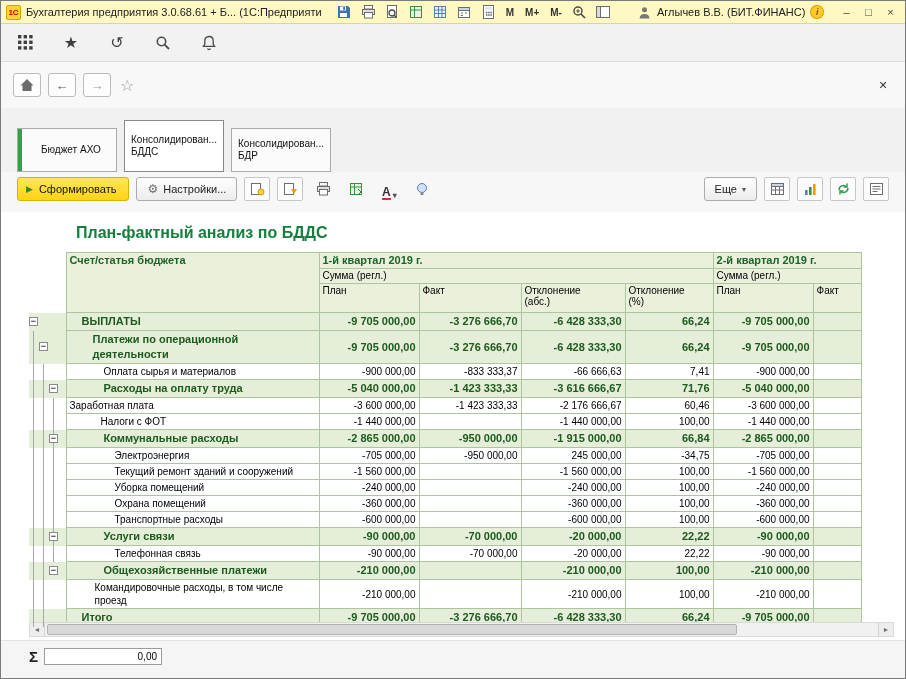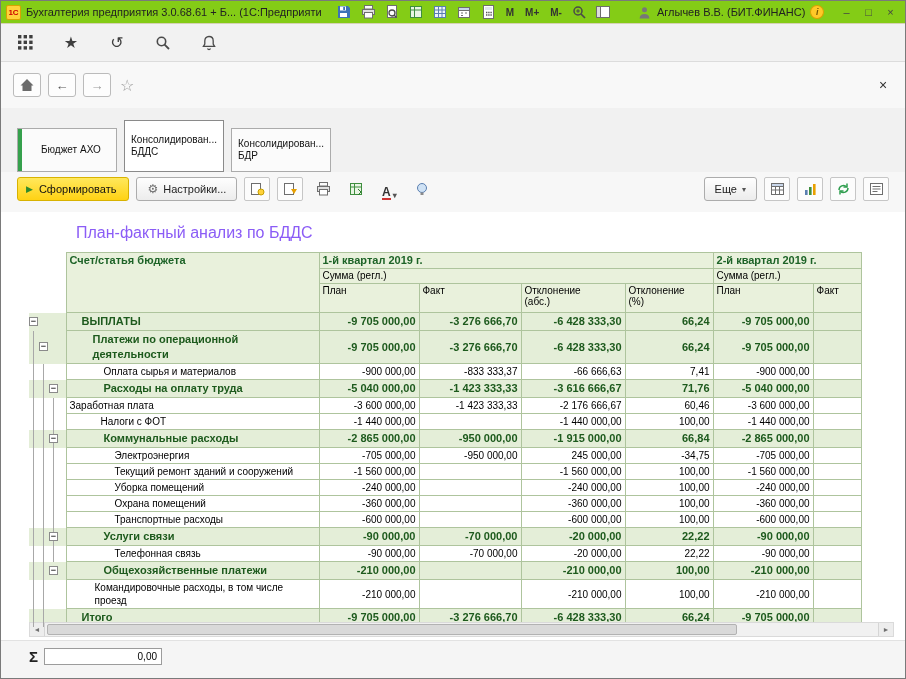--- a/index.html
+++ b/index.html
@@ -1,20 +1,20 @@
 <!DOCTYPE html>
 <html><head>
 <meta charset="utf-8">
 <style>
   * { margin:0; padding:0; box-sizing:border-box; }
   html,body { width:906px; height:679px; font-family:"Liberation Sans",sans-serif; background:#fff; }
   .window { width:906px; height:679px; border:1px solid #7a7a7a; display:flex; flex-direction:column; background:#fff; overflow:hidden; }
 
   
-  .titlebar { height:23px; flex:0 0 23px; background:#84cc16; border-bottom:1px solid #d6d2b6; display:flex; align-items:center; padding:0 5px; gap:5px; font-size:11px; color:#222; }
+  .titlebar { height:23px; flex:0 0 23px; background:#fef9c3; border-bottom:1px solid #d6d2b6; display:flex; align-items:center; padding:0 5px; gap:5px; font-size:11px; color:#222; }
   .logo1c { width:15px; height:15px; background:#ffd23b; border:1px solid #d9a300; border-radius:2px; color:#c00; font-weight:bold; font-size:8px; display:flex; align-items:center; justify-content:center; flex:0 0 15px;}
   .tb-title { white-space:nowrap; overflow:hidden; }
   .tb-icons { display:flex; align-items:center; gap:7px; margin-left:10px; }
   .tb-ic { width:17px; height:17px; display:flex; align-items:center; justify-content:center; cursor:default; }
   .mem-btn { font-size:10px; font-weight:bold; color:#333; padding:0 2px; background:none; border:none; }
   .tb-user { display:flex; align-items:center; gap:4px; margin-left:14px; white-space:nowrap; }
   .spacer { flex:1; }
   .info-badge { width:14px; height:14px; border-radius:50%; background:#ffc928; border:1px solid #d9a300; color:#7a5800; font-weight:bold; font-size:9px; display:flex; align-items:center; justify-content:center; font-style:italic;}
   .win-controls { display:flex; gap:3px; margin-left:8px; }
   .wc { width:19px; height:17px; text-align:center; font-size:11px; line-height:16px; color:#444; }
@@ -47,21 +47,21 @@
   .ic-btn.boxed { border-color:#c6c6c6; background:#fcfcfc; }
   .font-btn { font-size:12px; font-weight:bold; color:#333; display:flex; align-items:flex-end; gap:2px; }
   .font-btn .ul { border-bottom:2px solid #c33; line-height:1; }
   .font-btn .caret { font-size:8px; color:#555; }
   .more-wrap { margin-left:auto; display:flex; align-items:center; gap:7px; }
   .btn-more { height:24px; padding:0 10px; background:linear-gradient(#fefefe,#ececec); border:1px solid #acacac; border-radius:3px; display:flex; align-items:center; gap:5px; font-size:11px; color:#222; }
   .btn-more .caret { font-size:8px; color:#555; }
 
   
   .report { flex:1; position:relative; background:#fff; overflow:hidden; padding:10px 0 0 28px; }
-  .rpt-title { color:#8b5cf6; font-weight:normal; font-size:16px; margin:2px 0 10px 47px; }
+  .rpt-title { color:#15803d; font-weight:bold; font-size:16px; margin:2px 0 10px 47px; }
   table.rpt { border-collapse:collapse; table-layout:fixed; width:832px; font-size:10px; }
   .rpt th, .rpt td { border:1px solid #aec49d; padding:1px 3px; vertical-align:top; }
   .rpt thead th { background:#e9f1dc; text-align:left; font-weight:normal; color:#000; }
   .rpt .hname, .rpt .hq { color:#1d6327; font-weight:bold; font-size:11px; }
   .rpt .hsum { height:15px; font-size:10px; }
   .rpt .hq { height:16px; }
   .rpt .hcol { height:29px; white-space:pre-line; font-size:10px; }
   .rpt td.gutter, .rpt th.gutter-h { border:none; background:#fff; position:relative; padding:0; }
   .rpt tr.item td { height:15px; line-height:13px; color:#000; background:#fff; }
   .rpt tr.group td { height:17px; line-height:15px; font-size:11px; font-weight:bold; color:#1d5a1d; background:#e4eed8; }

